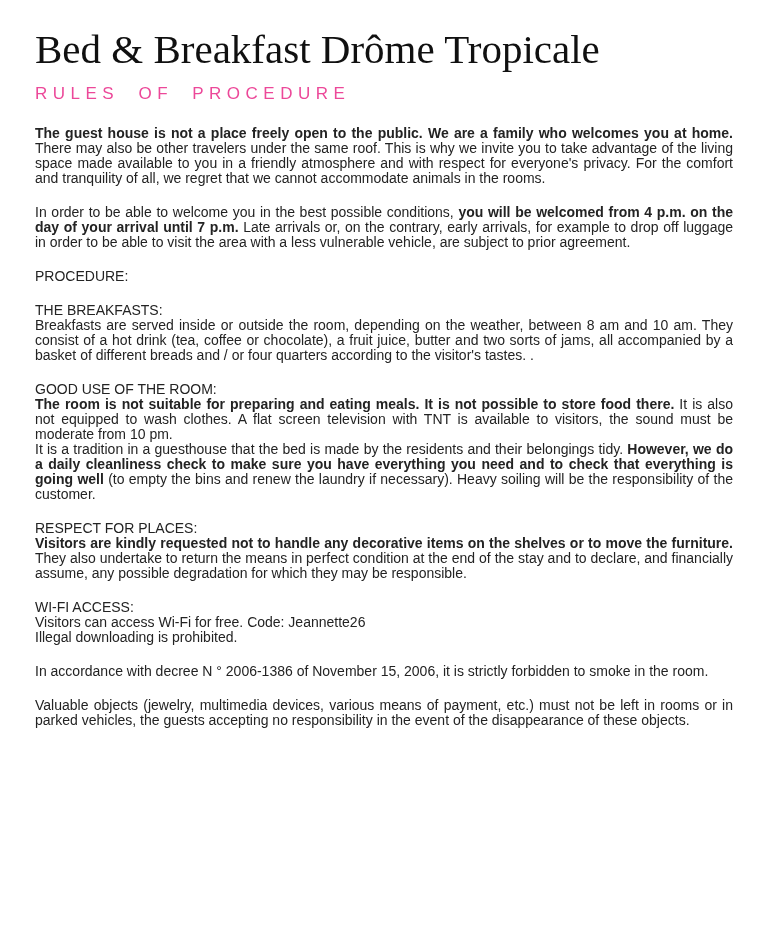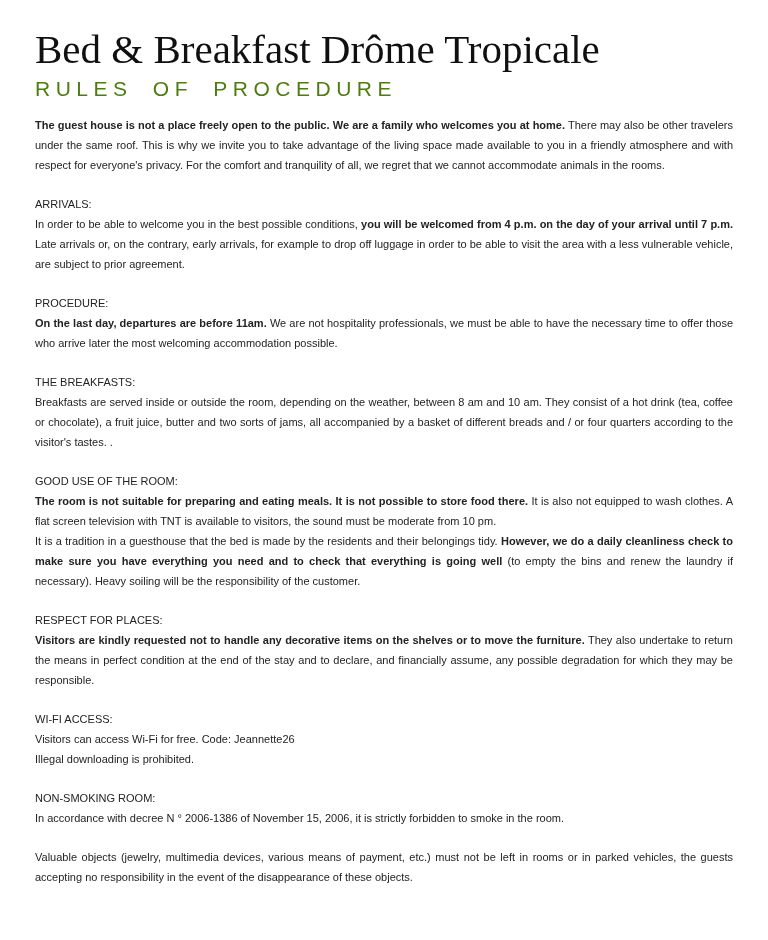--- a/index.html
+++ b/index.html
@@ -21,31 +21,31 @@
   .doc-title {
     font-family: "Liberation Serif", "DejaVu Serif", serif;
     font-size: 41px;
     font-weight: 400;
     line-height: 46px;
     letter-spacing: 0px;
     color: #101010;
     white-space: nowrap;
   }
   .doc-subtitle {
-    font-size: 21px;
+    font-size: 17px;
     font-weight: 400;
     letter-spacing: 5.5px;
     word-spacing: 9px;
-    color: #4d7c0f;
-    margin-top: 5px;
+    color: #ec4899;
+    margin-top: 12px;
   }
   .content {
-    margin-top: 14px;
-    font-size: 11px;
-    line-height: 20px;
+    margin-top: 22px;
+    font-size: 14px;
+    line-height: 15px;
   }
   .sec { margin: 0 0 19px 0; }
   .sec:last-child { margin-bottom: 0; }
   .heading {
     font-weight: 400;
     margin: 0;
   }
   .sec p {
     margin: 0;
     text-align: justify;
@@ -60,27 +60,25 @@
   <div class="doc-title">Bed &amp; Breakfast Drôme Tropicale</div>
   <div class="doc-subtitle">RULES OF PROCEDURE</div>
 
   <div class="content">
 
     <div class="sec">
       <p><span class="b">The guest house is not a place freely open to the public. We are a family who welcomes you at home.</span><span> There may also be other travelers under the same roof. This is why we invite you to take advantage of the living space made available to you in a friendly atmosphere and with respect for everyone's privacy. For the comfort and tranquility of all, we regret that we cannot accommodate animals in the rooms.</span></p>
     </div>
 
     <div class="sec">
-      <div class="heading">ARRIVALS:</div>
       <p><span>In order to be able to welcome you in the best possible conditions, </span><span class="b">you will be welcomed from 4 p.m. on the day of your arrival until 7 p.m.</span><span> Late arrivals or, on the contrary, early arrivals, for example to drop off luggage in order to be able to visit the area with a less vulnerable vehicle, are subject to prior agreement.</span></p>
     </div>
 
     <div class="sec">
       <div class="heading">PROCEDURE:</div>
-      <p><span class="b">On the last day, departures are before 11am.</span><span> We are not hospitality professionals, we must be able to have the necessary time to offer those who arrive later the most welcoming accommodation possible.</span></p>
     </div>
 
     <div class="sec">
       <div class="heading">THE BREAKFASTS:</div>
       <p><span>Breakfasts are served inside or outside the room, depending on the weather, between 8 am and 10 am. They consist of a hot drink (tea, coffee or chocolate), a fruit juice, butter and two sorts of jams, all accompanied by a basket of different breads and / or four quarters according to the visitor's tastes. .</span></p>
     </div>
 
     <div class="sec">
       <div class="heading">GOOD USE OF THE ROOM:</div>
       <p><span class="b">The room is not suitable for preparing and eating meals. It is not possible to store food there.</span><span> It is also not equipped to wash clothes. A flat screen television with TNT is available to visitors, the sound must be moderate from 10 pm.</span></p>
@@ -92,21 +90,20 @@
       <p><span class="b">Visitors are kindly requested not to handle any decorative items on the shelves or to move the furniture.</span><span> They also undertake to return the means in perfect condition at the end of the stay and to declare, and financially assume, any possible degradation for which they may be responsible.</span></p>
     </div>
 
     <div class="sec">
       <div class="heading">WI-FI ACCESS:</div>
       <p><span>Visitors can access Wi-Fi for free. Code: Jeannette26</span></p>
       <p><span>Illegal downloading is prohibited.</span></p>
     </div>
 
     <div class="sec">
-      <div class="heading">NON-SMOKING ROOM:</div>
       <p><span>In accordance with decree N ° 2006-1386 of November 15, 2006, it is strictly forbidden to smoke in the room.</span></p>
     </div>
 
     <div class="sec">
       <p><span>Valuable objects (jewelry, multimedia devices, various means of payment, etc.) must not be left in rooms or in parked vehicles, the guests accepting no responsibility in the event of the disappearance of these objects.</span></p>
     </div>
 
   </div>
 </div>
 

